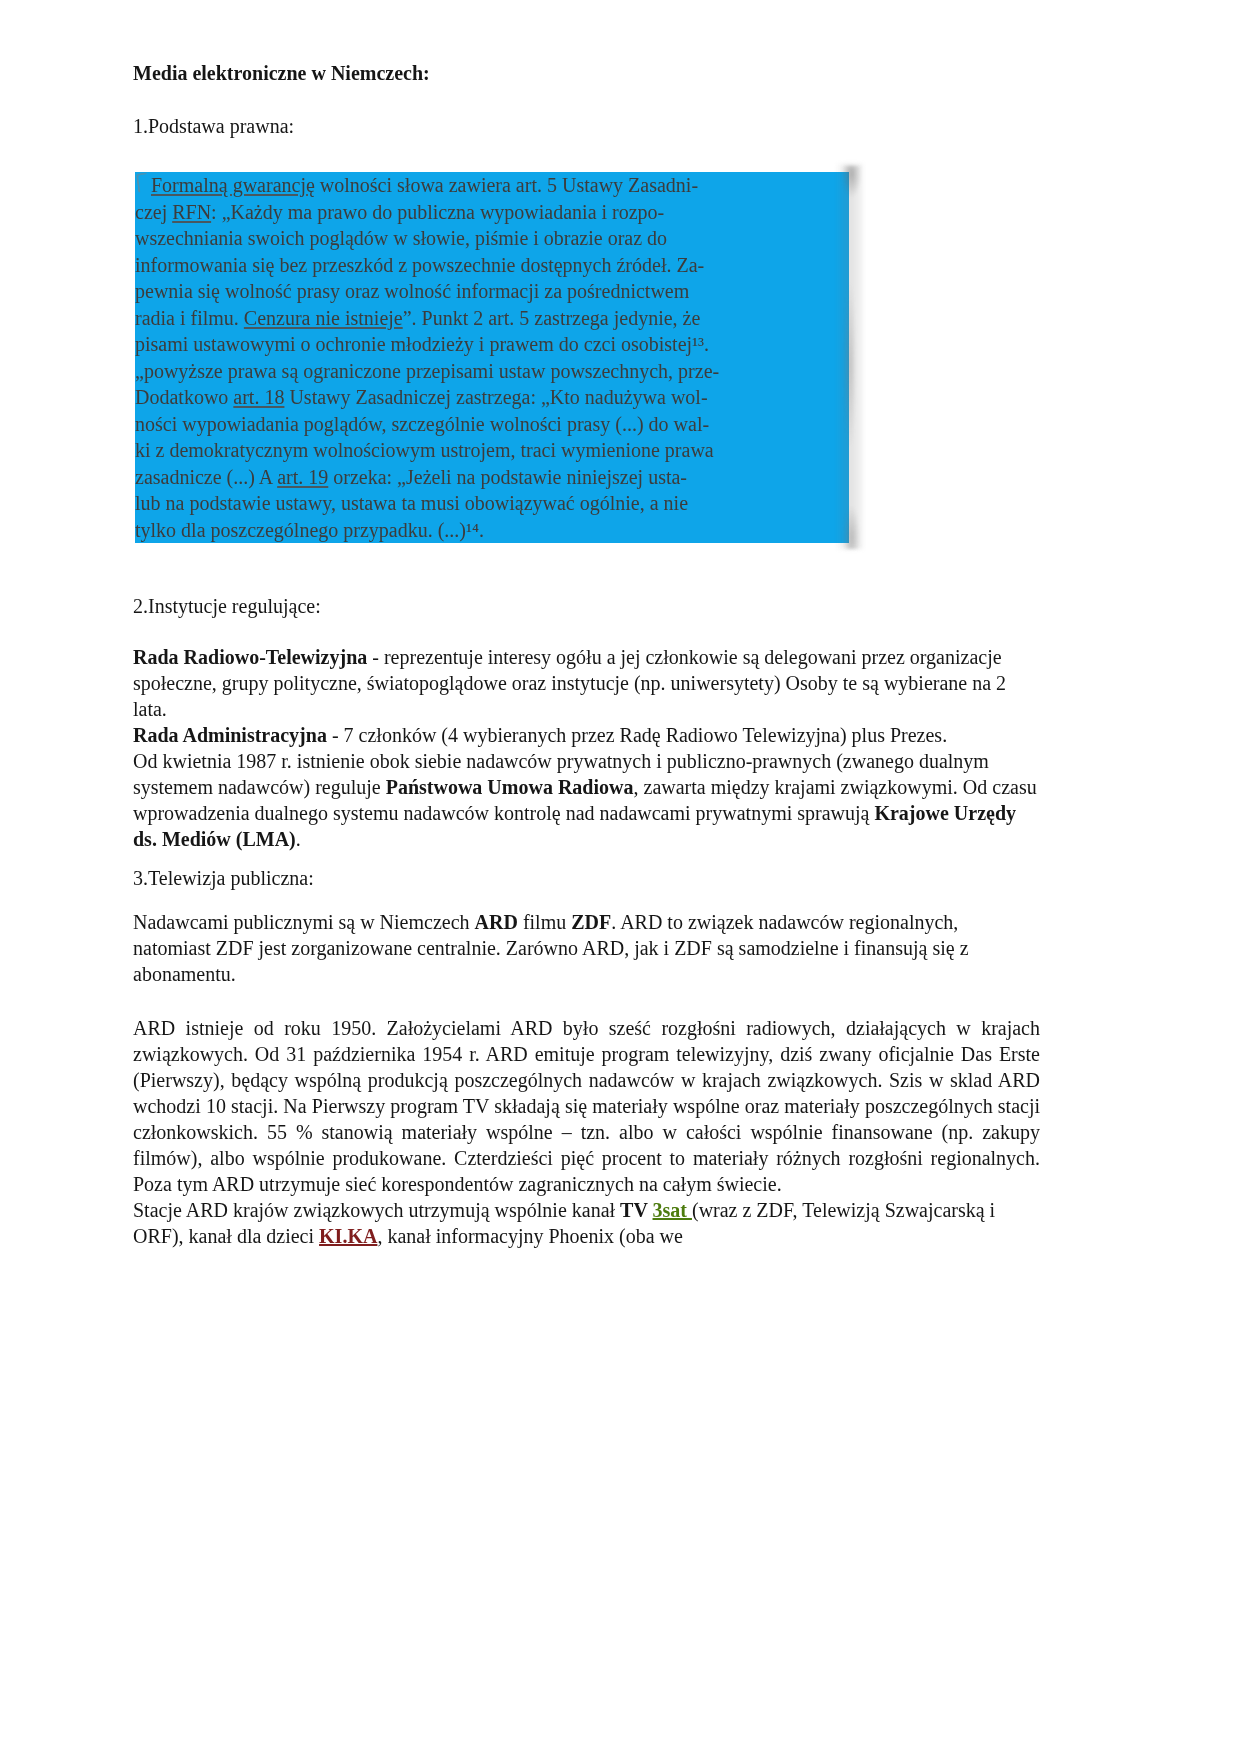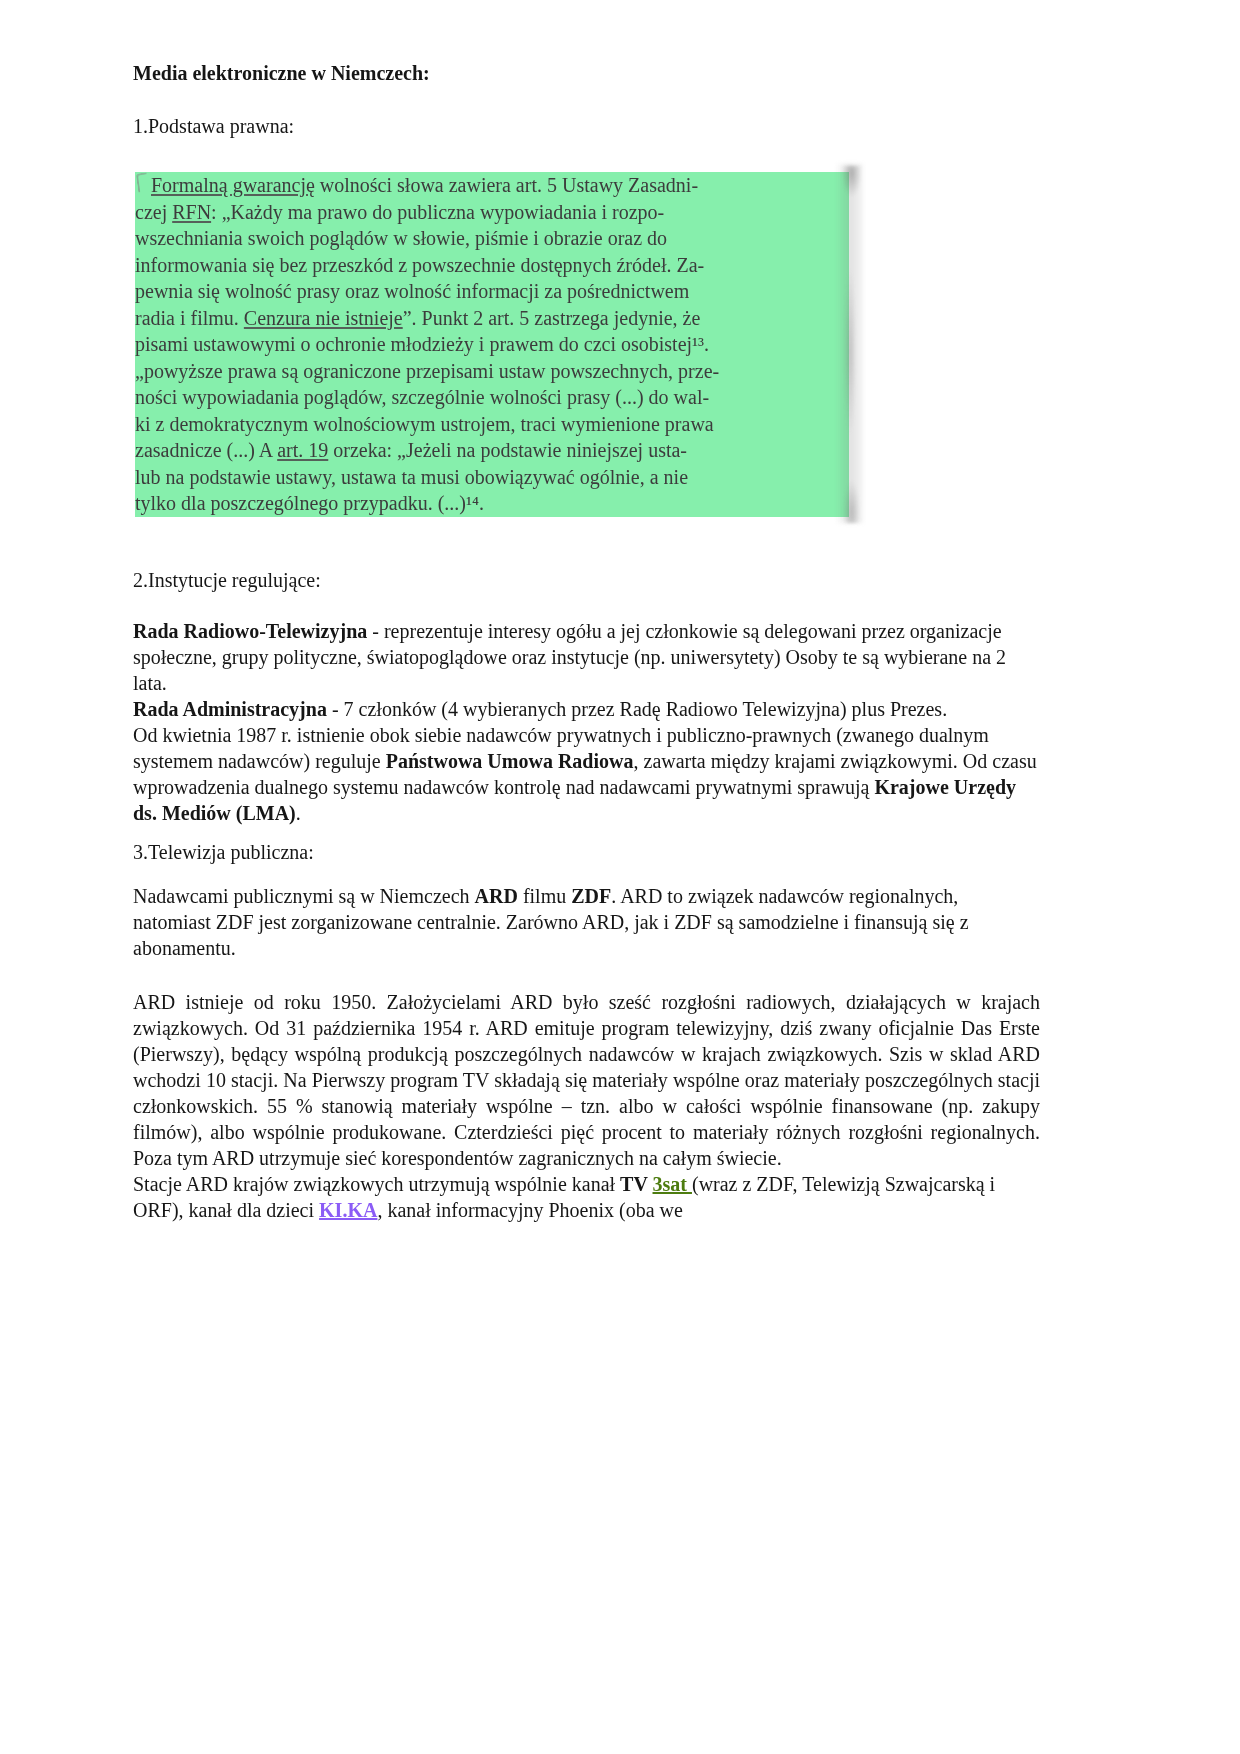--- a/index.html
+++ b/index.html
@@ -31,21 +31,21 @@
   .heading-3 { margin-bottom: 18px; }
 
   
   .scan {
     position: relative;
     width: 714px;
     margin: 0 0 50px 2px;
     font-size: 20px;
     line-height: 26.5px;
     color: #3c3c3c;
-    background: #86efac;
+    background: #0ea5e9;
   }
   .scan-line { white-space: nowrap; }
   .scan-line:first-child { padding-left: 16px; position: relative; }
   .scan-line:first-child::before {
     content: "";
     position: absolute;
     left: 2px; top: 1px;
     width: 9px; height: 17px;
     border-left: 2px solid rgba(130,130,130,0.55);
     border-top: 2px solid rgba(130,130,130,0.45);
@@ -108,20 +108,21 @@
 
   <div class="scan">
       <div class="scan-line"><span class="u">Formalną gwarancję</span><span> wolności słowa zawiera art. 5 Ustawy Zasadni-</span></div>
       <div class="scan-line"><span>czej </span><span class="u">RFN</span><span>: „Każdy ma prawo do publiczna wypowiadania i rozpo-</span></div>
       <div class="scan-line"><span>wszechniania swoich poglądów w słowie, piśmie i obrazie oraz do</span></div>
       <div class="scan-line"><span>informowania się bez przeszkód z powszechnie dostępnych źródeł. Za-</span></div>
       <div class="scan-line"><span>pewnia się wolność prasy oraz wolność informacji za pośrednictwem</span></div>
       <div class="scan-line"><span>radia i filmu. </span><span class="u">Cenzura nie istnieje</span><span>”. Punkt 2 art. 5 zastrzega jedynie, że</span></div>
       <div class="scan-line"><span>pisami ustawowymi o ochronie młodzieży i prawem do czci osobistej¹³.</span></div>
       <div class="scan-line"><span>„powyższe prawa są ograniczone przepisami ustaw powszechnych, prze-</span></div>
+      <div class="scan-line"><span>Dodatkowo </span><span class="u">art. 18</span><span> Ustawy Zasadniczej zastrzega: „Kto nadużywa wol-</span></div>
       <div class="scan-line"><span>ności wypowiadania poglądów, szczególnie wolności prasy (...) do wal-</span></div>
       <div class="scan-line"><span>ki z demokratycznym wolnościowym ustrojem, traci wymienione prawa</span></div>
       <div class="scan-line"><span>zasadnicze (...) A </span><span class="u">art. 19</span><span> orzeka: „Jeżeli na podstawie niniejszej usta-</span></div>
       <div class="scan-line"><span>lub na podstawie ustawy, ustawa ta musi obowiązywać ogólnie, a nie</span></div>
       <div class="scan-line"><span>tylko dla poszczególnego przypadku. (...)¹⁴.</span></div>
     </div>
 
   <div class="heading heading-2">2.Instytucje regulujące:</div>
 
   <div class="body-text block-2">
@@ -129,15 +130,15 @@
       <div class="body-line"><span class="b">Rada Administracyjna</span><span> - 7 członków (4 wybieranych przez Radę Radiowo Telewizyjna) plus Prezes.</span></div>
       <div class="body-line"><span>Od kwietnia 1987 r. istnienie obok siebie nadawców prywatnych i publiczno-prawnych (zwanego dualnym systemem nadawców) reguluje </span><span class="b">Państwowa Umowa Radiowa</span><span>, zawarta między krajami związkowymi. Od czasu wprowadzenia dualnego systemu nadawców kontrolę nad nadawcami prywatnymi sprawują </span><span class="b">Krajowe Urzędy ds. Mediów (LMA)</span><span>.</span></div>
     </div>
 
   <div class="heading heading-3">3.Telewizja publiczna:</div>
 
   <p class="body-text para para-1"><span>Nadawcami publicznymi są w Niemczech </span><span class="b">ARD</span><span> filmu </span><span class="b">ZDF</span><span>. ARD to związek nadawców regionalnych, natomiast ZDF jest zorganizowane centralnie. Zarówno ARD, jak i ZDF są samodzielne i finansują się z abonamentu.</span></p>
 
   <p class="body-text para justify"><span>ARD istnieje od roku 1950. Założycielami ARD było sześć rozgłośni radiowych, działających w krajach związkowych. Od 31 października 1954 r. ARD emituje program telewizyjny, dziś zwany oficjalnie Das Erste (Pierwszy), będący wspólną produkcją poszczególnych nadawców w krajach związkowych. Szis w sklad ARD wchodzi 10 stacji. Na Pierwszy program TV składają się materiały wspólne oraz materiały poszczególnych stacji członkowskich. 55 % stanowią materiały wspólne – tzn. albo w całości wspólnie finansowane (np. zakupy filmów), albo wspólnie produkowane. Czterdzieści pięć procent to materiały różnych rozgłośni regionalnych. Poza tym ARD utrzymuje sieć korespondentów zagranicznych na całym świecie.</span></p>
 
-  <p class="body-text para"><span>Stacje ARD krajów związkowych utrzymują wspólnie kanał </span><span class="b">TV </span><span class="b lnk" style="color: #4d7c0f;">3sat </span><span>(wraz z ZDF, Telewizją Szwajcarską i ORF), kanał dla dzieci </span><span class="b lnk" style="color: #8b5cf6;">KI.KA</span><span>, kanał informacyjny Phoenix (oba we</span></p>
+  <p class="body-text para"><span>Stacje ARD krajów związkowych utrzymują wspólnie kanał </span><span class="b">TV </span><span class="b lnk" style="color: #4d7c0f;">3sat </span><span>(wraz z ZDF, Telewizją Szwajcarską i ORF), kanał dla dzieci </span><span class="b lnk" style="color: #7f1d1d;">KI.KA</span><span>, kanał informacyjny Phoenix (oba we</span></p>
 
 </div>
 
 </body></html>

